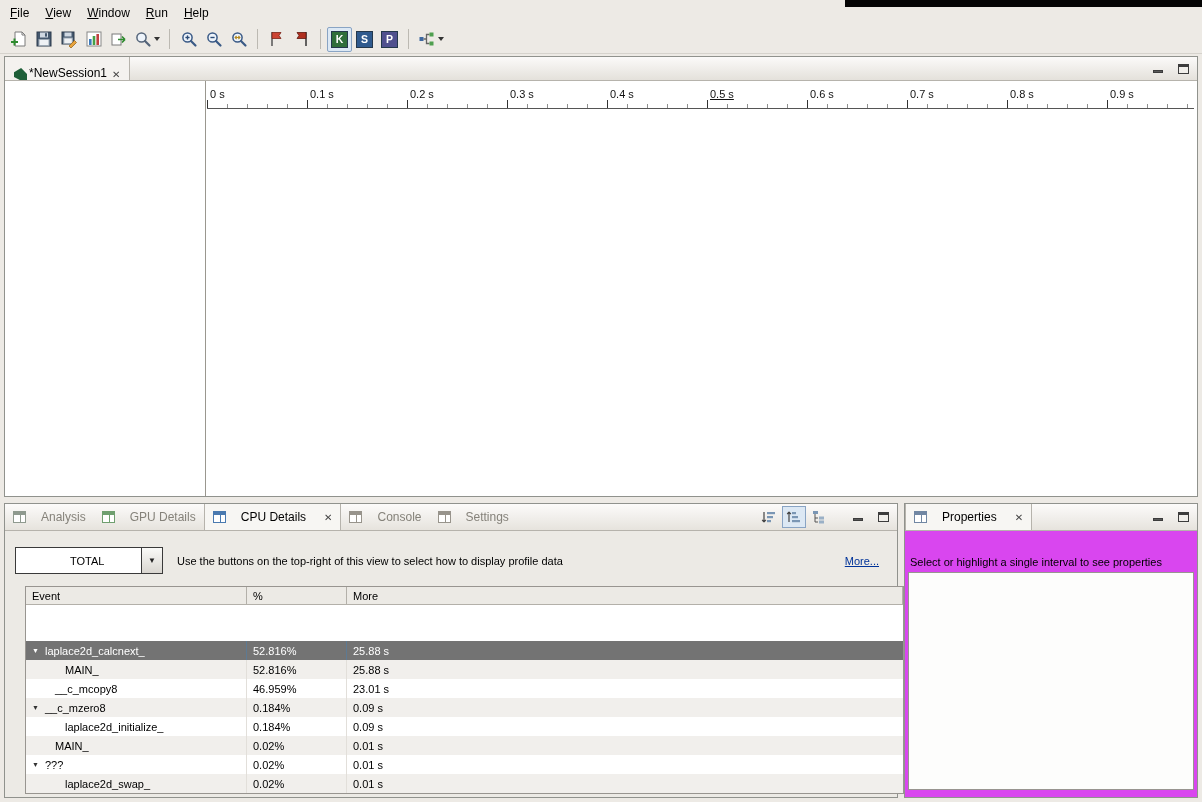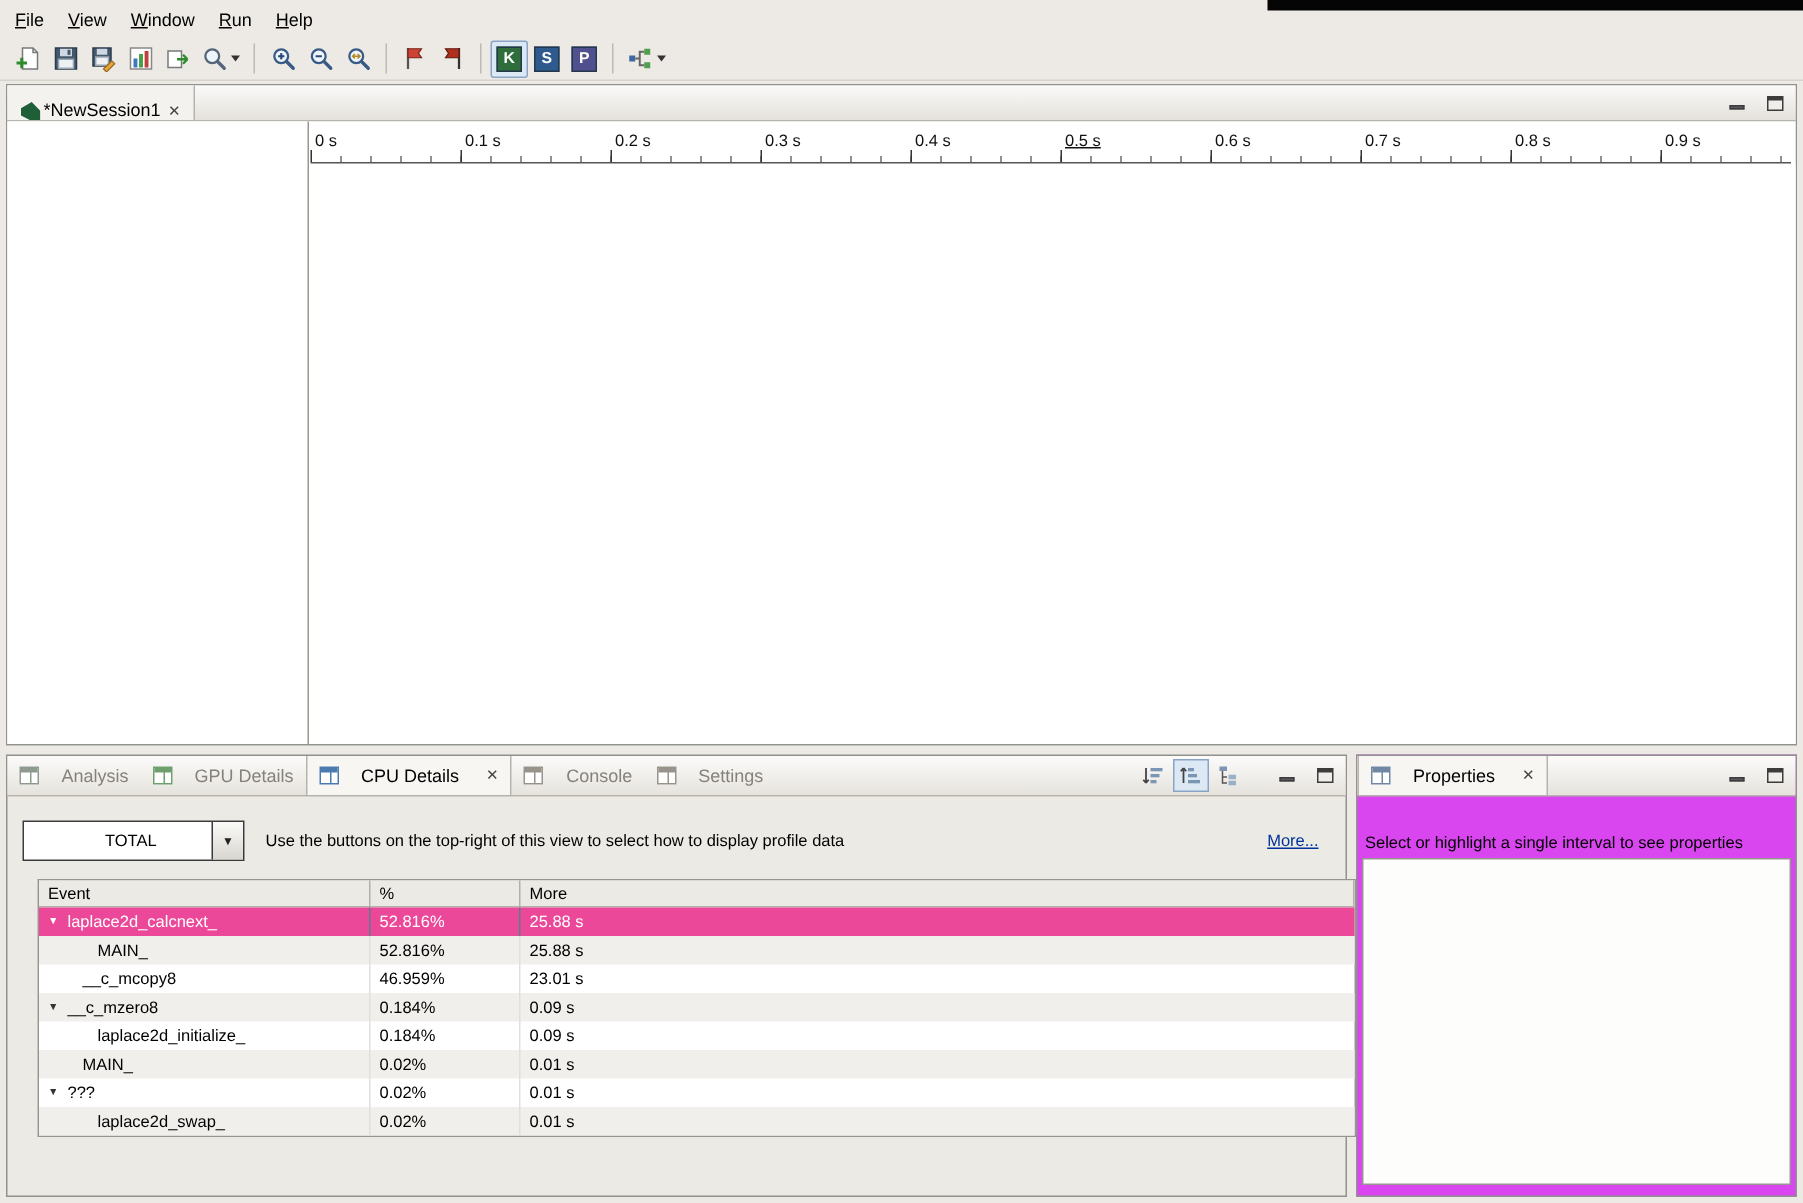--- a/index.html
+++ b/index.html
@@ -82,21 +82,21 @@
   .more-link { position:absolute; right:18px; top:51px; font-size:11px; color:#003399; text-decoration:underline; cursor:pointer; }
 
   .cpu-table { position:absolute; left:20px; top:82px; width:879px; border:1px solid #989590; background:#fff; }
   .thead { display:flex; height:18px; background:#eceae5; border-bottom:1px solid #b3b0a9; }
   .th { display:flex; align-items:center; padding:0 6px; font-size:11px; border-right:1px solid #b3b0a9; }
   .tcell.c-event { width:221px; }
   .tcell.c-pct   { width:100px; }
   .tcell.c-time  { flex:1; }
   .trow { display:flex; height:19px; align-items:stretch; font-size:11px; }
   .trow:nth-child(even) { background:#f1efec; }
-  .trow.selected { background:#ec4899; color:#fff; }
+  .trow.selected { background:#737373; color:#fff;margin-top:36px; }
   .trow .tcell { display:flex; align-items:center; overflow:hidden; white-space:nowrap; }
   .trow .c-event, .trow .c-pct { border-right:1px solid #e2dfda; }
   .trow.selected .c-event, .trow.selected .c-pct { border-right-color:#5d7a93; }
   .trow .c-pct, .trow .c-time { padding-left:6px; }
   .expander { width:13px; flex:none; font-size:7px; line-height:1; color:#333; }
   .trow.selected .expander { color:#fff; }
 
   
   .props-panel { position:absolute; left:904px; top:503px; width:294px; height:295px; border:1px solid #90928d; background:#d946ef; }
   .props-hint { position:absolute; left:5px; top:52px; font-size:11px; }

